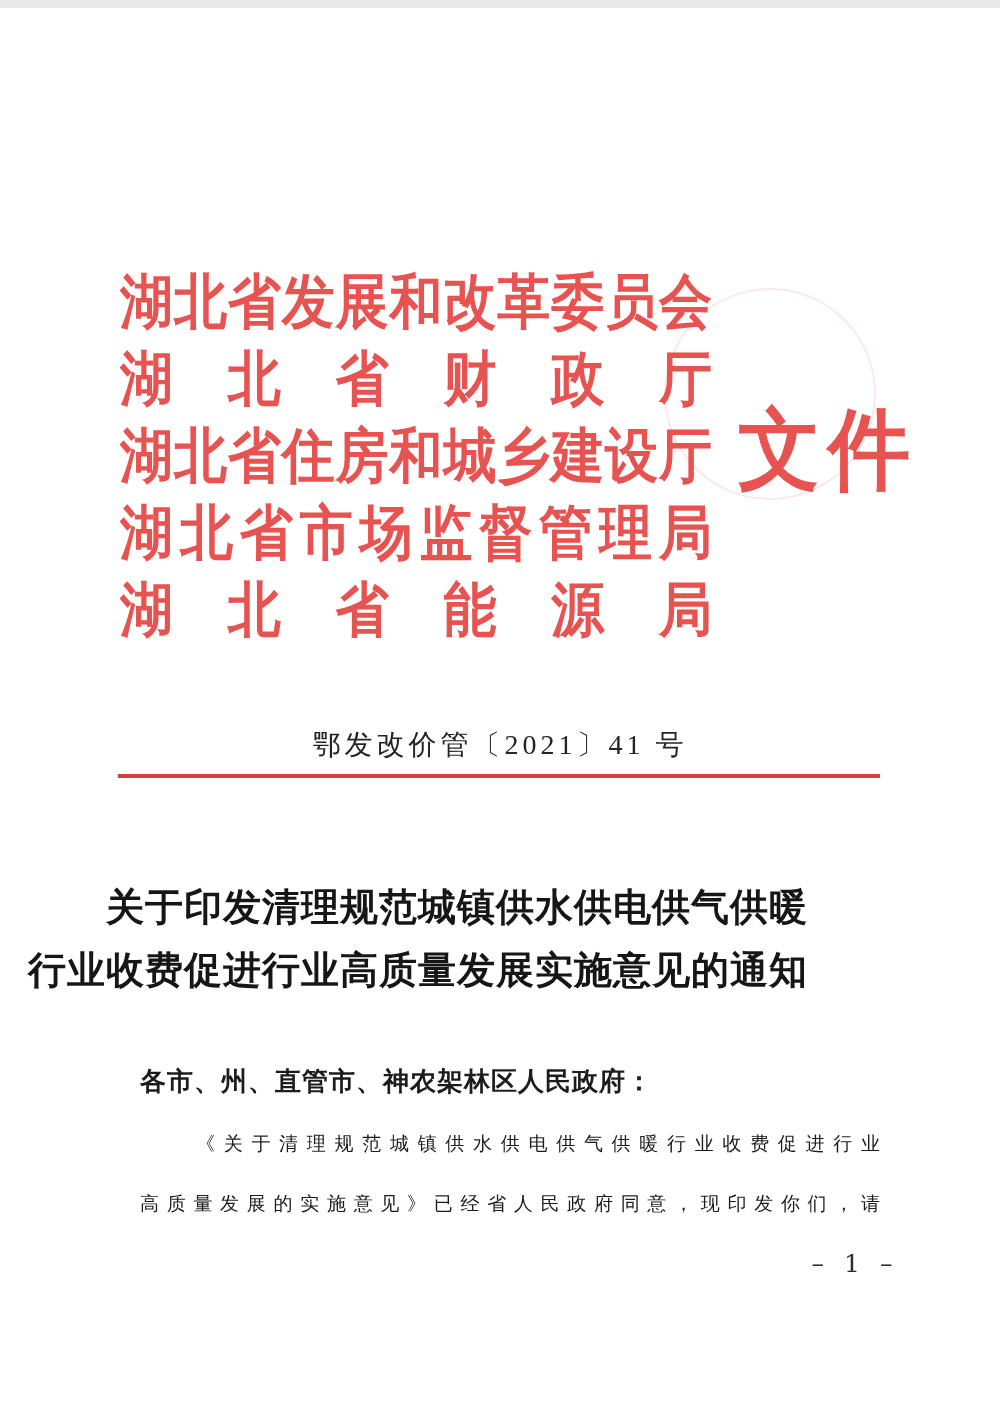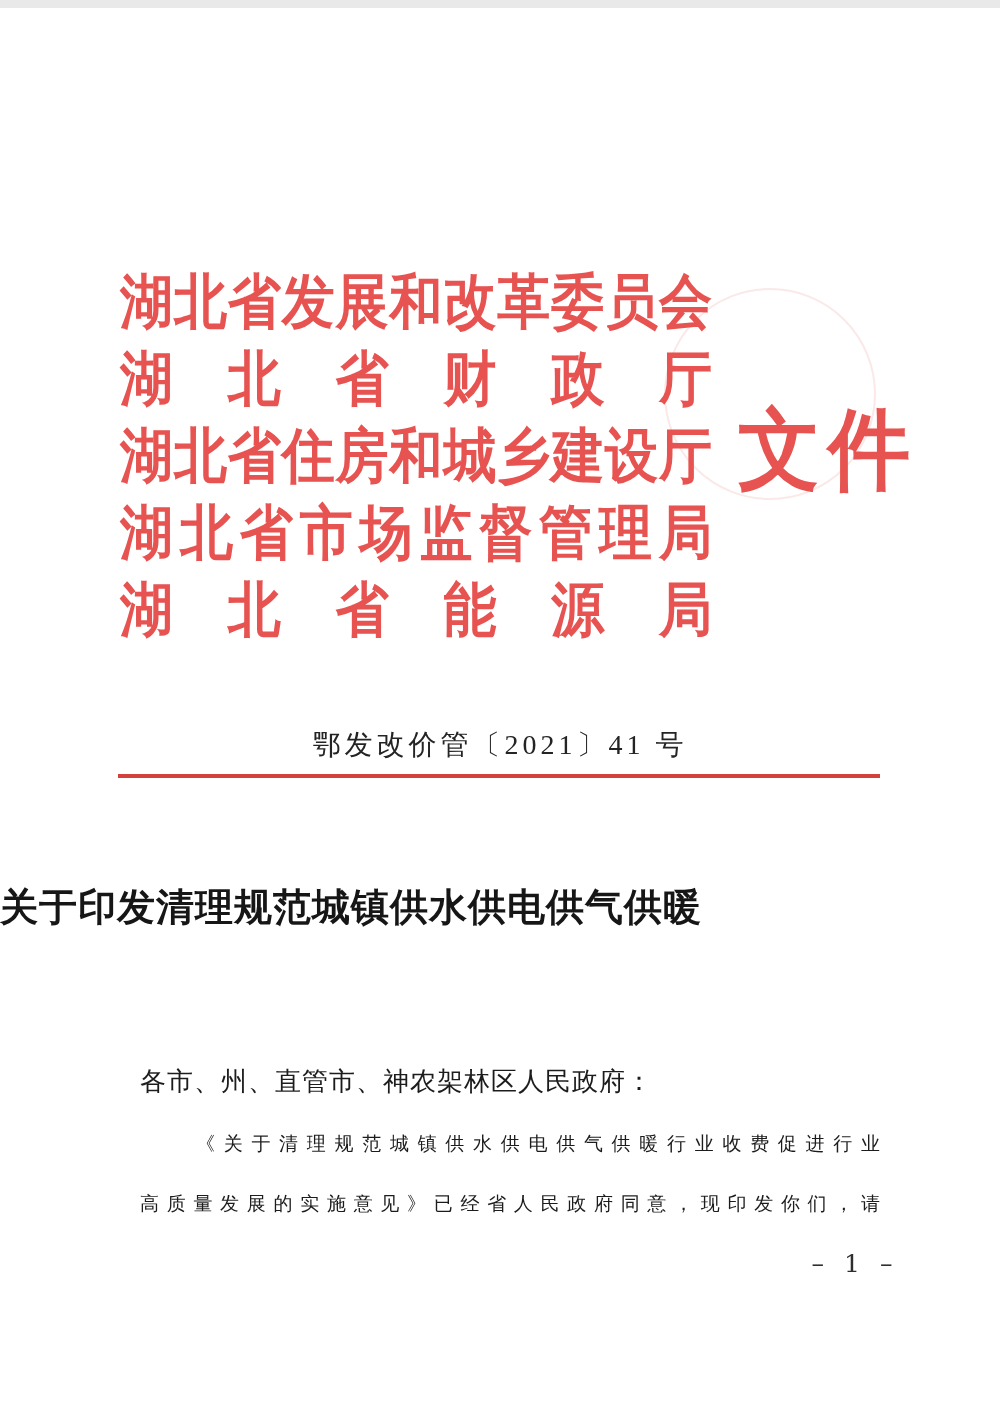--- a/index.html
+++ b/index.html
@@ -84,37 +84,38 @@
     height: 4px;
     background: #d4403b;
   }
 
   
   .doc-title {
     position: absolute;
     left: 0;
     top: 868px;
     width: 808px;
-    text-align: left;
+    text-align: right;
     font-weight: bold;
     font-size: 38px;
     line-height: 63px;
     color: #161616;
     letter-spacing: 1px;
     font-family: "Liberation Serif", serif;
   }
 
   
   .body-line {
     position: absolute;
     font-size: 26px;
     line-height: 40px;
     color: #1c1c1c;
     white-space: nowrap;
     letter-spacing: 1px;
+    font-weight: bold;
   }
   .salutation {
     left: 140px;
     top: 1054px;
   }
   .para-line {
     position: absolute;
     font-size: 19px;
     line-height: 40px;
     color: #1c1c1c;
@@ -163,20 +164,21 @@
   </div>
 
   <div class="doc-type">文件</div>
 
   <div class="doc-number">鄂发改价管〔2021〕41 号</div>
 
   <div class="red-rule"></div>
 
   <div class="doc-title">
     <div>关于印发清理规范城镇供水供电供气供暖</div>
+    <div>行业收费促进行业高质量发展实施意见的通知</div>
   </div>
 
   <div class="body-line salutation">各市、州、直管市、神农架林区人民政府：</div>
   <div class="para-line para-1">《关于清理规范城镇供水供电供气供暖行业收费促进行业</div>
   <div class="para-line para-2">高质量发展的实施意见》已经省人民政府同意，现印发你们，请</div>
 
   <div class="page-number">– 1 –</div>
 
 </div>
 

